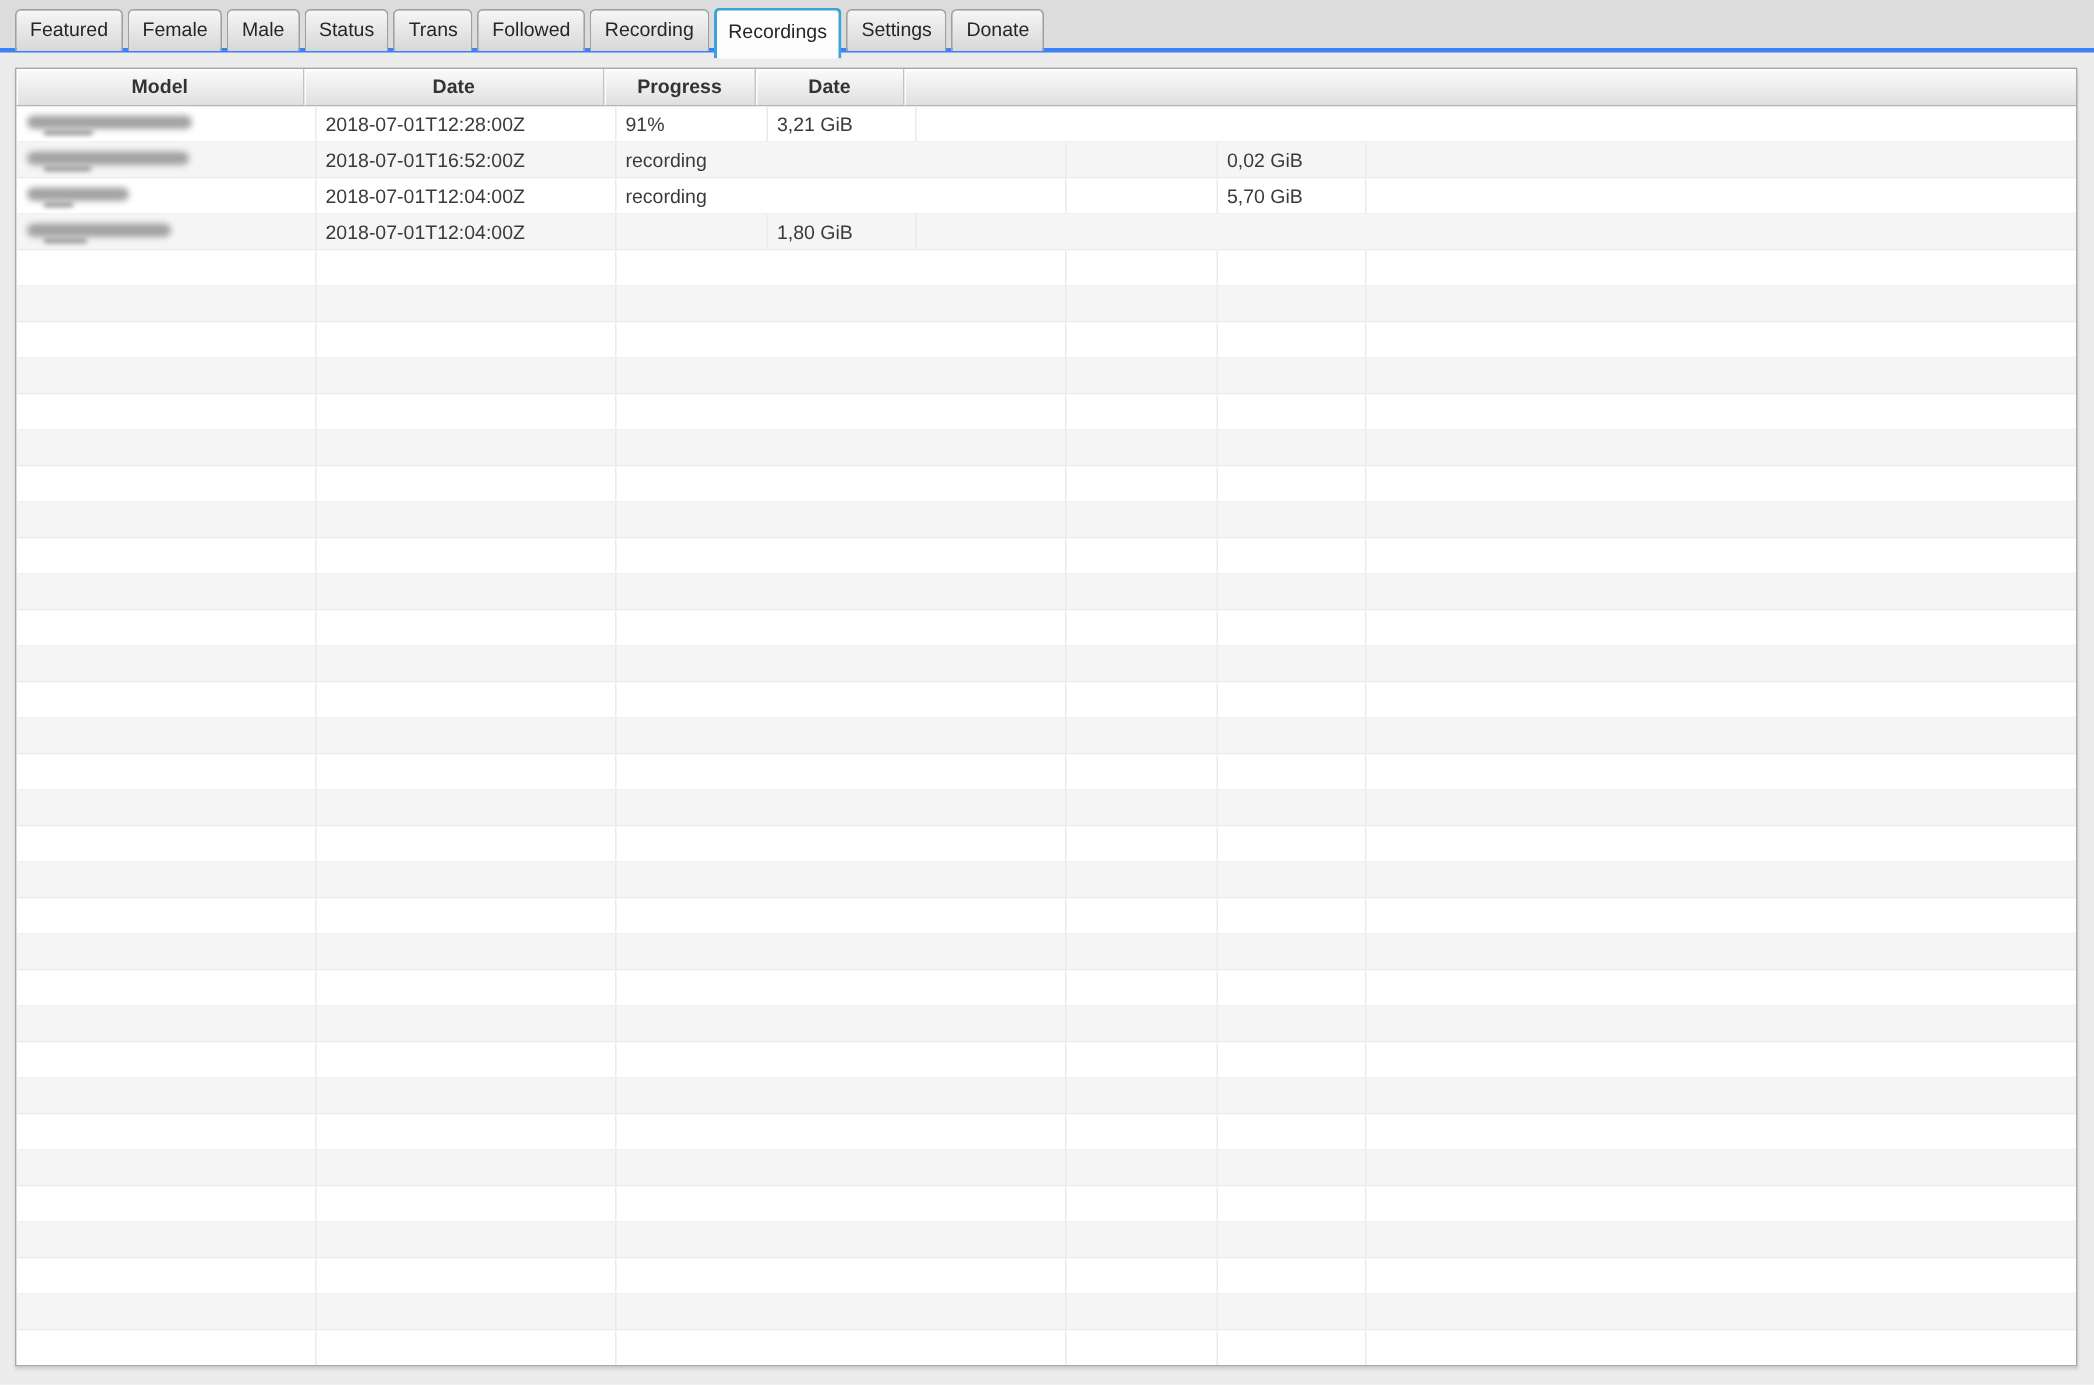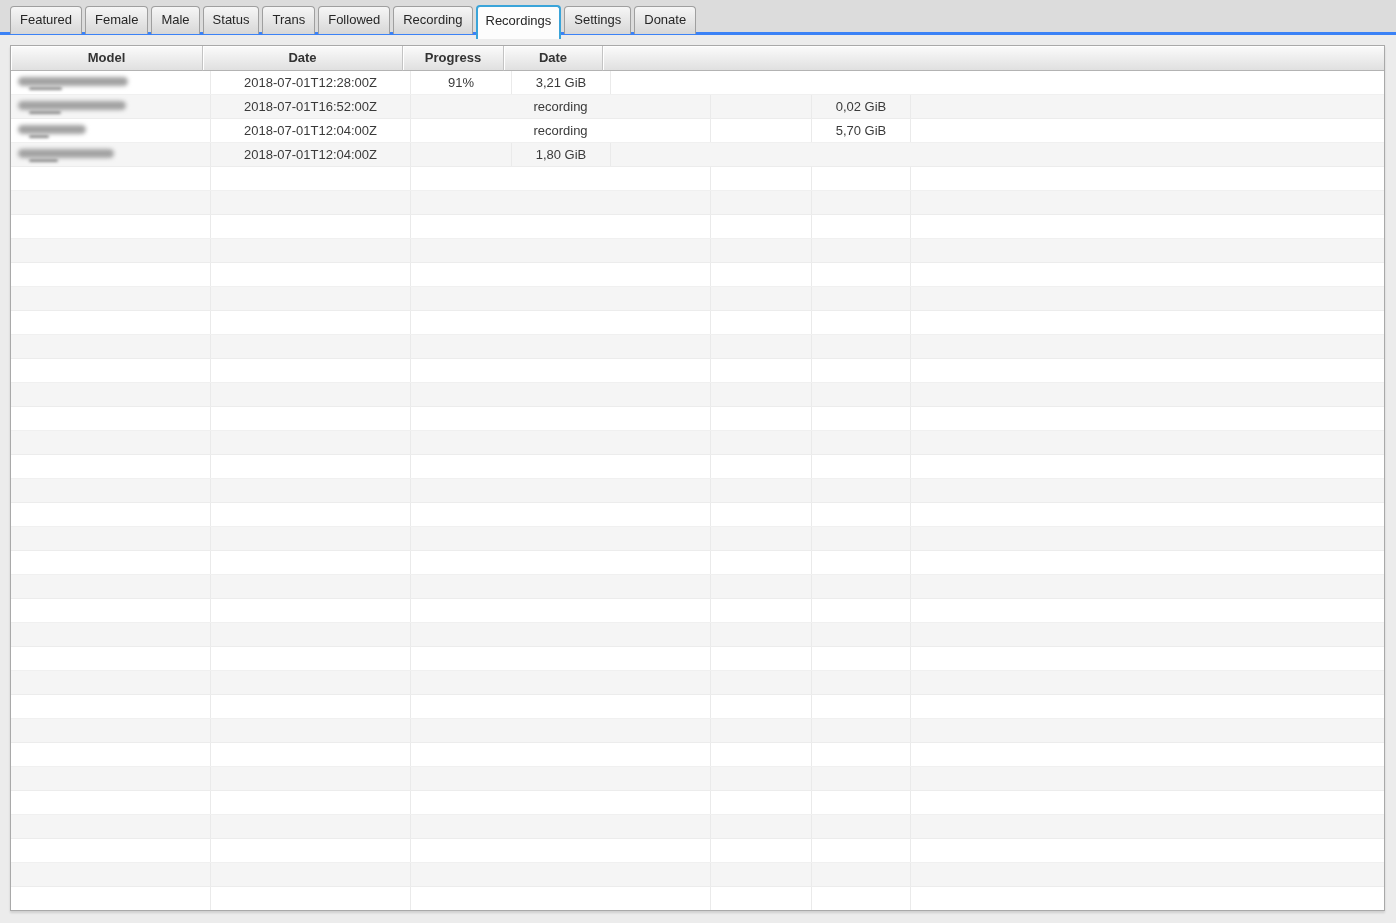--- a/index.html
+++ b/index.html
@@ -78,21 +78,21 @@
     font-weight: bold;
     font-size: 13px;
     color: #333;
     text-align: center;
     line-height: 24px;
     white-space: nowrap;
     overflow: hidden;
     cursor: default;
   }
   .th.filler { flex: 1; border-right: none; }
-  .tbody { flex: 1; text-align: center; }
+  .tbody { flex: 1; }
   .tr {
     display: flex;
     height: 24px;
     background: #ffffff;
     border-bottom: 1px solid #f0f0f0;
   }
   .tr.alt { background: #f5f5f5; border-bottom: 1px solid #ececec; }
   .td {
     flex: none;
     padding: 0 6px;

